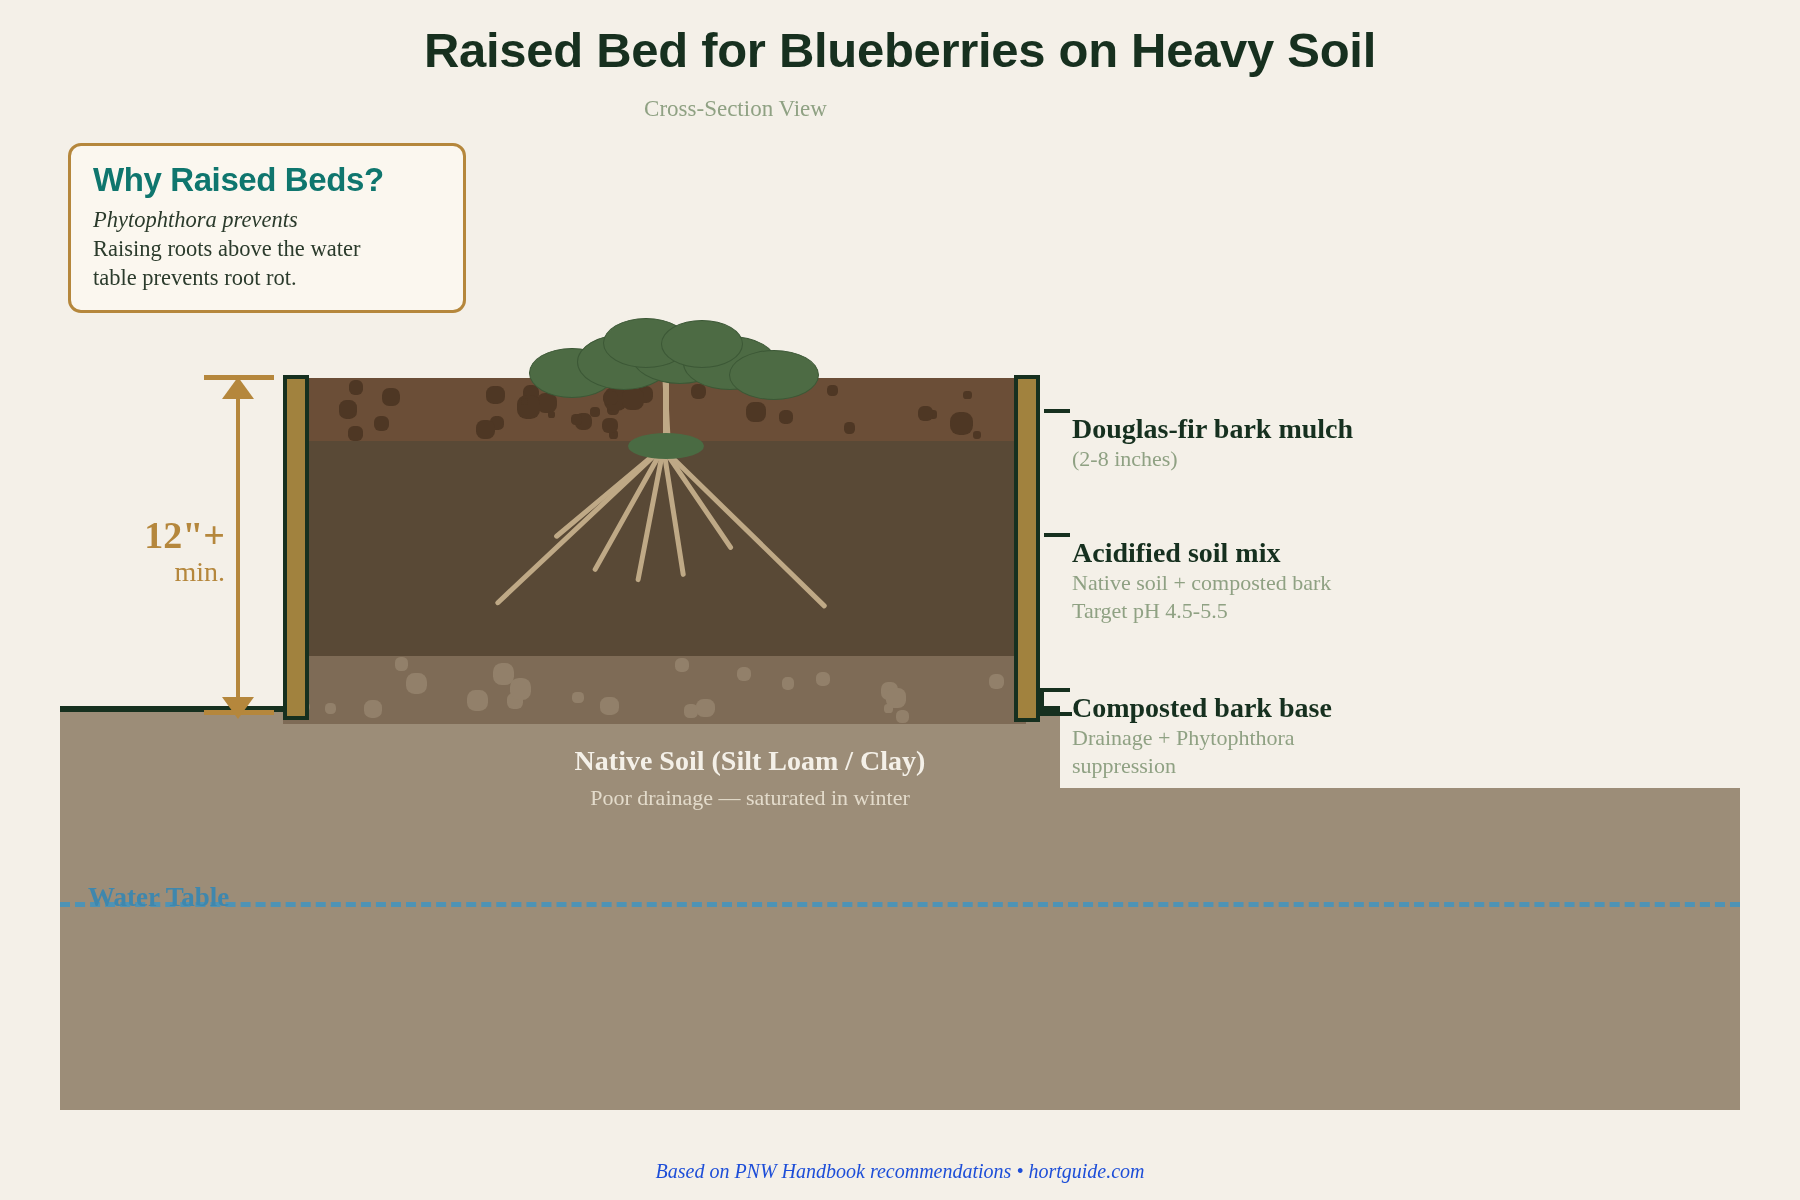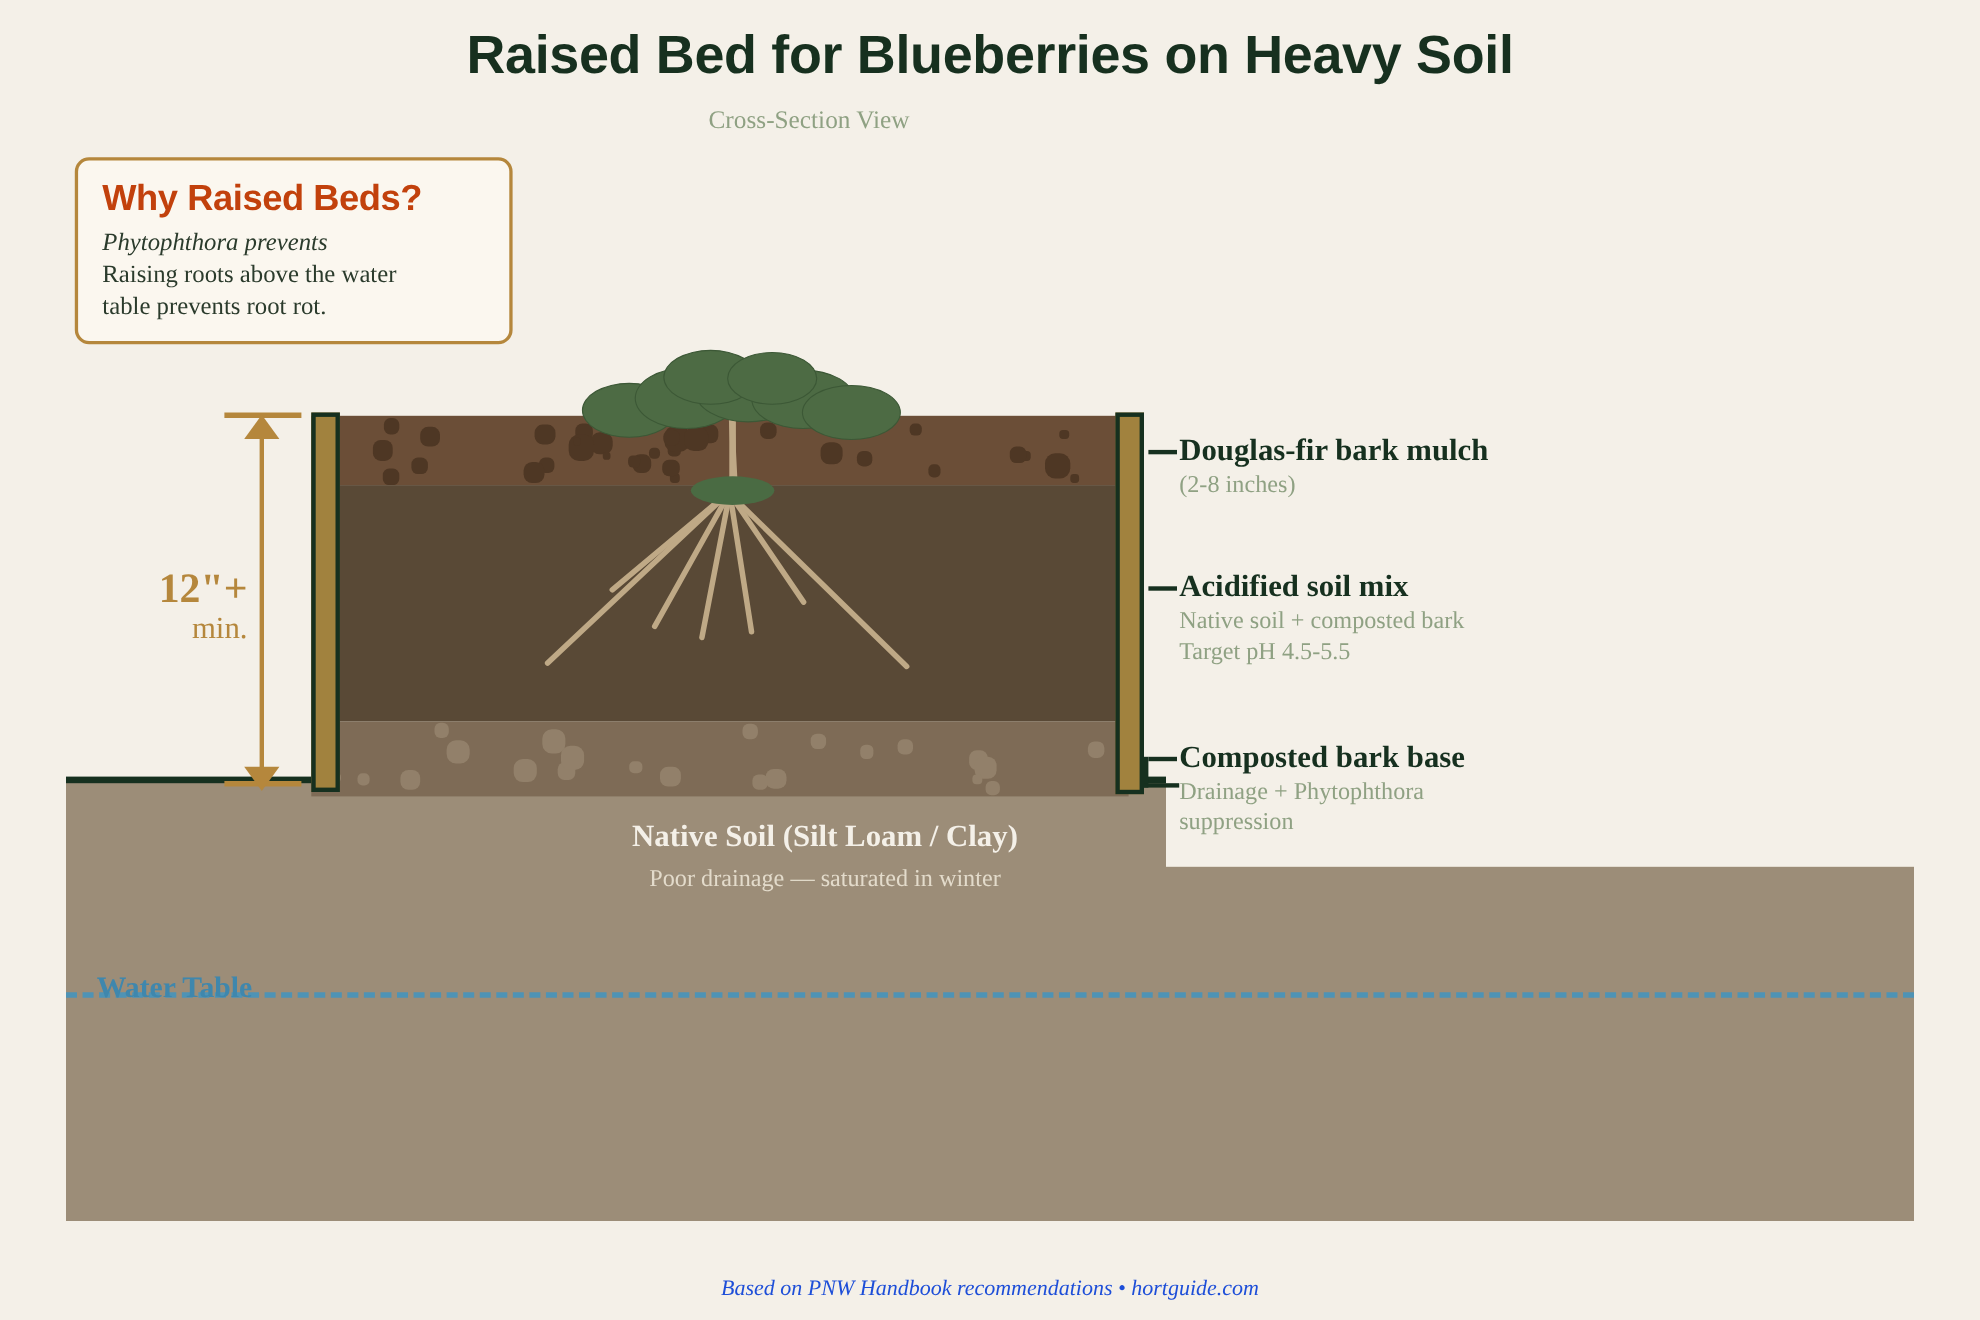--- a/index.html
+++ b/index.html
@@ -28,21 +28,21 @@
   .callout{
     position:absolute;left:68px;top:143px;width:398px;
     box-sizing:border-box;
     background:#FBF7EF;
     border:3px solid #B5873C;
     border-radius:13px;
     padding:15px 20px 18px 22px;
   }
   .callout-title{
     font-family:"Liberation Sans", sans-serif;
-    font-weight:bold;font-size:33px;color:#c2410c;
+    font-weight:bold;font-size:33px;color:#0f766e;
     margin-bottom:6px;letter-spacing:-0.4px;
   }
   .callout-line{font-size:22.5px;color:#2B3B2C;line-height:29px;}
   .callout-line.it{font-style:italic;}
 
   
   .native-soil{
     position:absolute;left:60px;top:710px;width:1680px;height:400px;
     background:#9C8D78;
   }
@@ -113,21 +113,21 @@
   }
 
   
   .label-panel{
     position:absolute;left:1060px;top:378px;width:680px;height:410px;
     background:#F4F0E8;
   }
   .callline{position:absolute;height:4px;background:#16301F;}
   .leglink{position:absolute;background:#16301F;}
 
-  .lbl{position:absolute;left:1072px;}
+  .lbl{position:absolute;left:1072px;margin-top:19px;}
   .lbl-title{font-weight:bold;font-size:28px;color:#16301F;white-space:nowrap;}
   .lbl-sub{font-size:22px;color:#8FA183;line-height:28px;white-space:nowrap;}
 
   
   .footer{
     position:absolute;left:0;top:1160px;width:1800px;text-align:center;
     font-style:italic;font-size:20px;color:#1d4ed8;
   }
 </style>
 </head>

